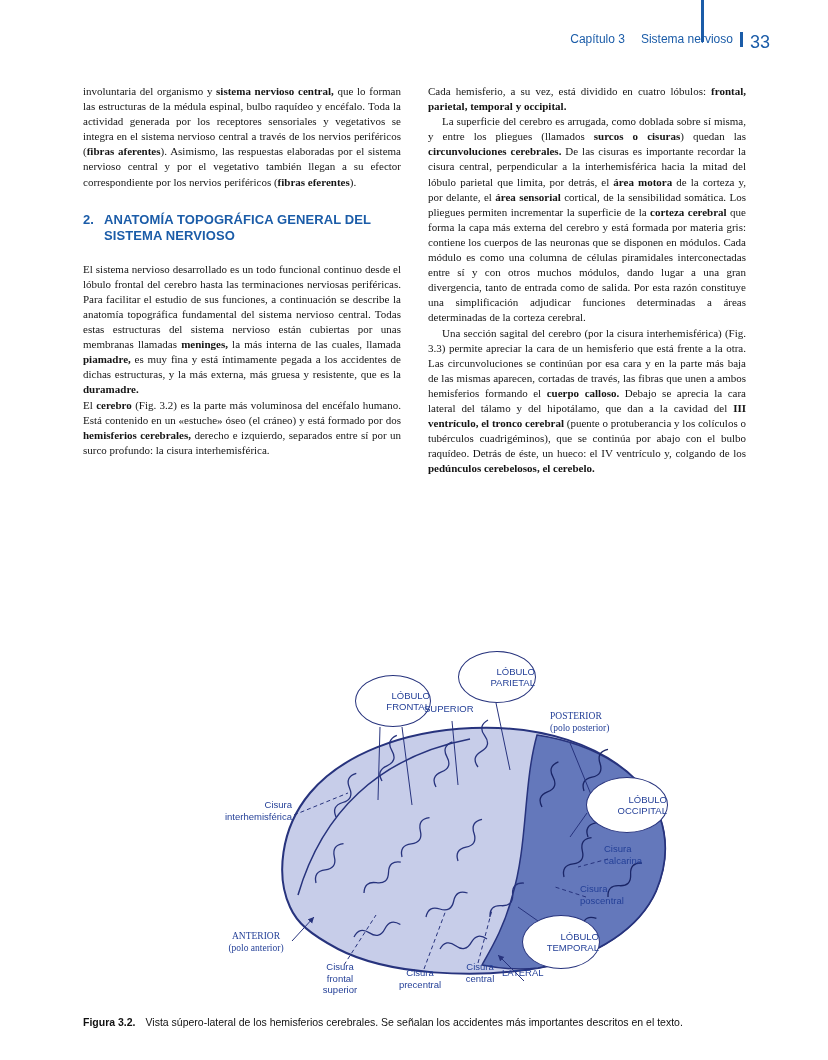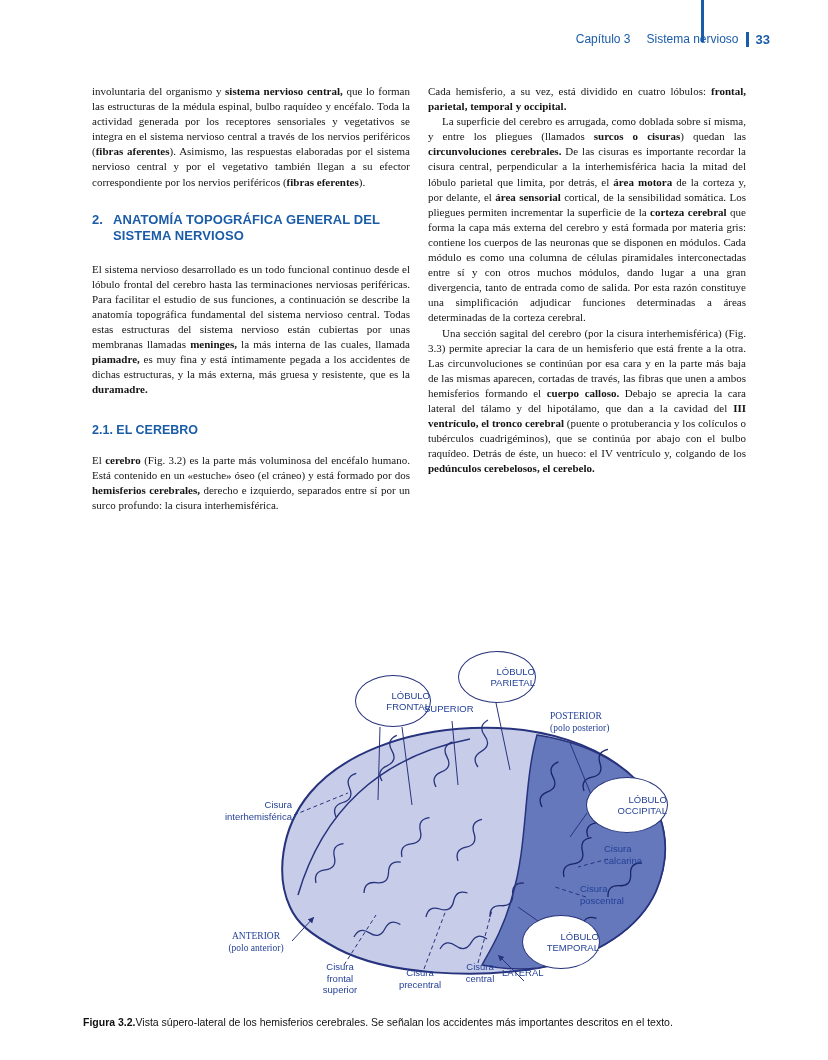--- a/index.html
+++ b/index.html
@@ -3,45 +3,45 @@
 <meta charset="utf-8">
 <style>
   html,body{margin:0;padding:0;background:#fff;}
   .page{position:relative;width:828px;height:1060px;background:#fff;overflow:hidden;
         font-family:"Liberation Serif",serif;color:#151515;}
   .topbar{position:absolute;left:701px;top:0;width:3px;height:42px;background:var(--accent);}
   .header{position:absolute;top:32px;right:58px;display:flex;align-items:flex-start;
           font-family:"Liberation Sans",sans-serif;font-size:12px;color:var(--accent);}
   .header .chap{margin-right:16px;}
   .header .divider{width:3px;height:15px;background:var(--accent);margin:0 7px;}
-  .header .pnum{font-weight:bold;font-size:13px;}
+  .header .pnum{font-weight:normal;font-size:18px;}
   .col{position:absolute;top:84px;width:318px;font-size:11px;line-height:15.1px;
        text-align:justify;}
-  .col-left{left:92px;}
+  .col-left{left:83px;}
   .col-right{left:428px;}
   .col p{margin:0;}
   .b{font-weight:bold;}
   .ind{text-indent:14px;}
   .h2{display:flex;font-family:"Liberation Sans",sans-serif;font-weight:bold;
       color:var(--accent);font-size:13px;line-height:16.5px;margin:22px 0 17px;
       letter-spacing:.1px;text-align:left;}
   .h2 .num{width:21px;flex:none;}
   .h3{font-family:"Liberation Sans",sans-serif;font-weight:bold;color:var(--accent);
       font-size:12.5px;margin:25px 0 15px;text-align:left;}
   .figure{position:absolute;left:140px;top:645px;width:575px;height:370px;}
   .figure svg{position:absolute;left:0;top:0;}
   .flabel{position:absolute;font-family:"Liberation Sans",sans-serif;font-size:9.5px;
           line-height:11.5px;color:var(--label-ink);}
   .flabel span{display:block;}
   .oval{border:1.4px solid var(--fig-ink);border-radius:50%;background:#fff;
         display:flex;flex-direction:column;align-items:flex-end;justify-content:center;
         text-align:center;}
   .caption{position:absolute;left:83px;top:1016px;width:700px;
            font-family:"Liberation Sans",sans-serif;font-size:10.5px;color:#111;}
-  .caption .b{text-align:right;}
+  .caption .b{margin-right:10px;text-align:right;}
 </style>
 </head>
 <body>
 
 <div class="page">
 
   <div class="topbar"></div>
 
   <div class="header">
     <span class="chap">Capítulo 3</span>
@@ -53,21 +53,20 @@
   <div class="col col-left">
     <p><span>involuntaria del organismo y </span><span class="b">sistema nervioso central,</span><span> que lo forman las estructuras de la médula espinal, bulbo raquídeo y encéfalo. Toda la actividad generada por los receptores sensoriales y vegetativos se integra en el sistema nervioso central a través de los nervios periféricos (</span><span class="b">fibras aferentes</span><span>). Asimismo, las respuestas elaboradas por el sistema nervioso central y por el vegetativo también llegan a su efector correspondiente por los nervios periféricos (</span><span class="b">fibras eferentes</span><span>).</span></p>
     <div class="h2">
       <span class="num">2.</span>
       <span class="txt">
         <span>ANATOMÍA TOPOGRÁFICA GENERAL</span>
         <span>DEL SISTEMA NERVIOSO</span>
       </span>
     </div>
     <p><span>El sistema nervioso desarrollado es un todo funcional continuo desde el lóbulo frontal del cerebro hasta las terminaciones nerviosas periféricas. Para facilitar el estudio de sus funciones, a continuación se describe la anatomía topográfica fundamental del sistema nervioso central. Todas estas estructuras del sistema nervioso están cubiertas por unas membranas llamadas </span><span class="b">meninges,</span><span> la más interna de las cuales, llamada </span><span class="b">piamadre,</span><span> es muy fina y está íntimamente pegada a los accidentes de dichas estructuras, y la más externa, más gruesa y resistente, que es la </span><span class="b">duramadre.</span></p>
-    <div class="h3">2.1. EL CEREBRO</div>
     <p><span>El </span><span class="b">cerebro</span><span> (Fig. 3.2) es la parte más voluminosa del encéfalo humano. Está contenido en un «estuche» óseo (el cráneo) y está formado por dos </span><span class="b">hemisferios cerebrales,</span><span> derecho e izquierdo, separados entre sí por un surco profundo: la cisura interhemisférica.</span></p>
   </div>
 
   <div class="col col-right">
     <p><span>Cada hemisferio, a su vez, está dividido en cuatro lóbulos: </span><span class="b">frontal, parietal, temporal y occipital.</span></p>
     <p class="ind"><span>La superficie del cerebro es arrugada, como doblada sobre sí misma, y entre los pliegues (llamados </span><span class="b">surcos o cisuras</span><span>) quedan las </span><span class="b">circunvoluciones cerebrales.</span><span> De las cisuras es importante recordar la cisura central, perpendicular a la interhemisférica hacia la mitad del lóbulo parietal que limita, por detrás, el </span><span class="b">área motora</span><span> de la corteza y, por delante, el </span><span class="b">área sensorial</span><span> cortical, de la sensibilidad somática. Los pliegues permiten incrementar la superficie de la </span><span class="b">corteza cerebral</span><span> que forma la capa más externa del cerebro y está formada por materia gris: contiene los cuerpos de las neuronas que se disponen en módulos. Cada módulo es como una columna de células piramidales interconectadas entre sí y con otros muchos módulos, dando lugar a una gran divergencia, tanto de entrada como de salida. Por esta razón constituye una simplificación adjudicar funciones determinadas a áreas determinadas de la corteza cerebral.</span></p>
     <p class="ind"><span>Una sección sagital del cerebro (por la cisura interhemisférica) (Fig. 3.3) permite apreciar la cara de un hemisferio que está frente a la otra. Las circunvoluciones se continúan por esa cara y en la parte más baja de las mismas aparecen, cortadas de través, las fibras que unen a ambos hemisferios formando el </span><span class="b">cuerpo calloso.</span><span> Debajo se aprecia la cara lateral del tálamo y del hipotálamo, que dan a la cavidad del </span><span class="b">III ventrículo, el tronco cerebral</span><span> (puente o protuberancia y los colículos o tubérculos cuadrigéminos), que se continúa por abajo con el bulbo raquídeo. Detrás de éste, un hueco: el IV ventrículo y, colgando de los </span><span class="b">pedúnculos cerebelosos, el cerebelo.</span></p>
   </div>
 
   <div class="figure">

